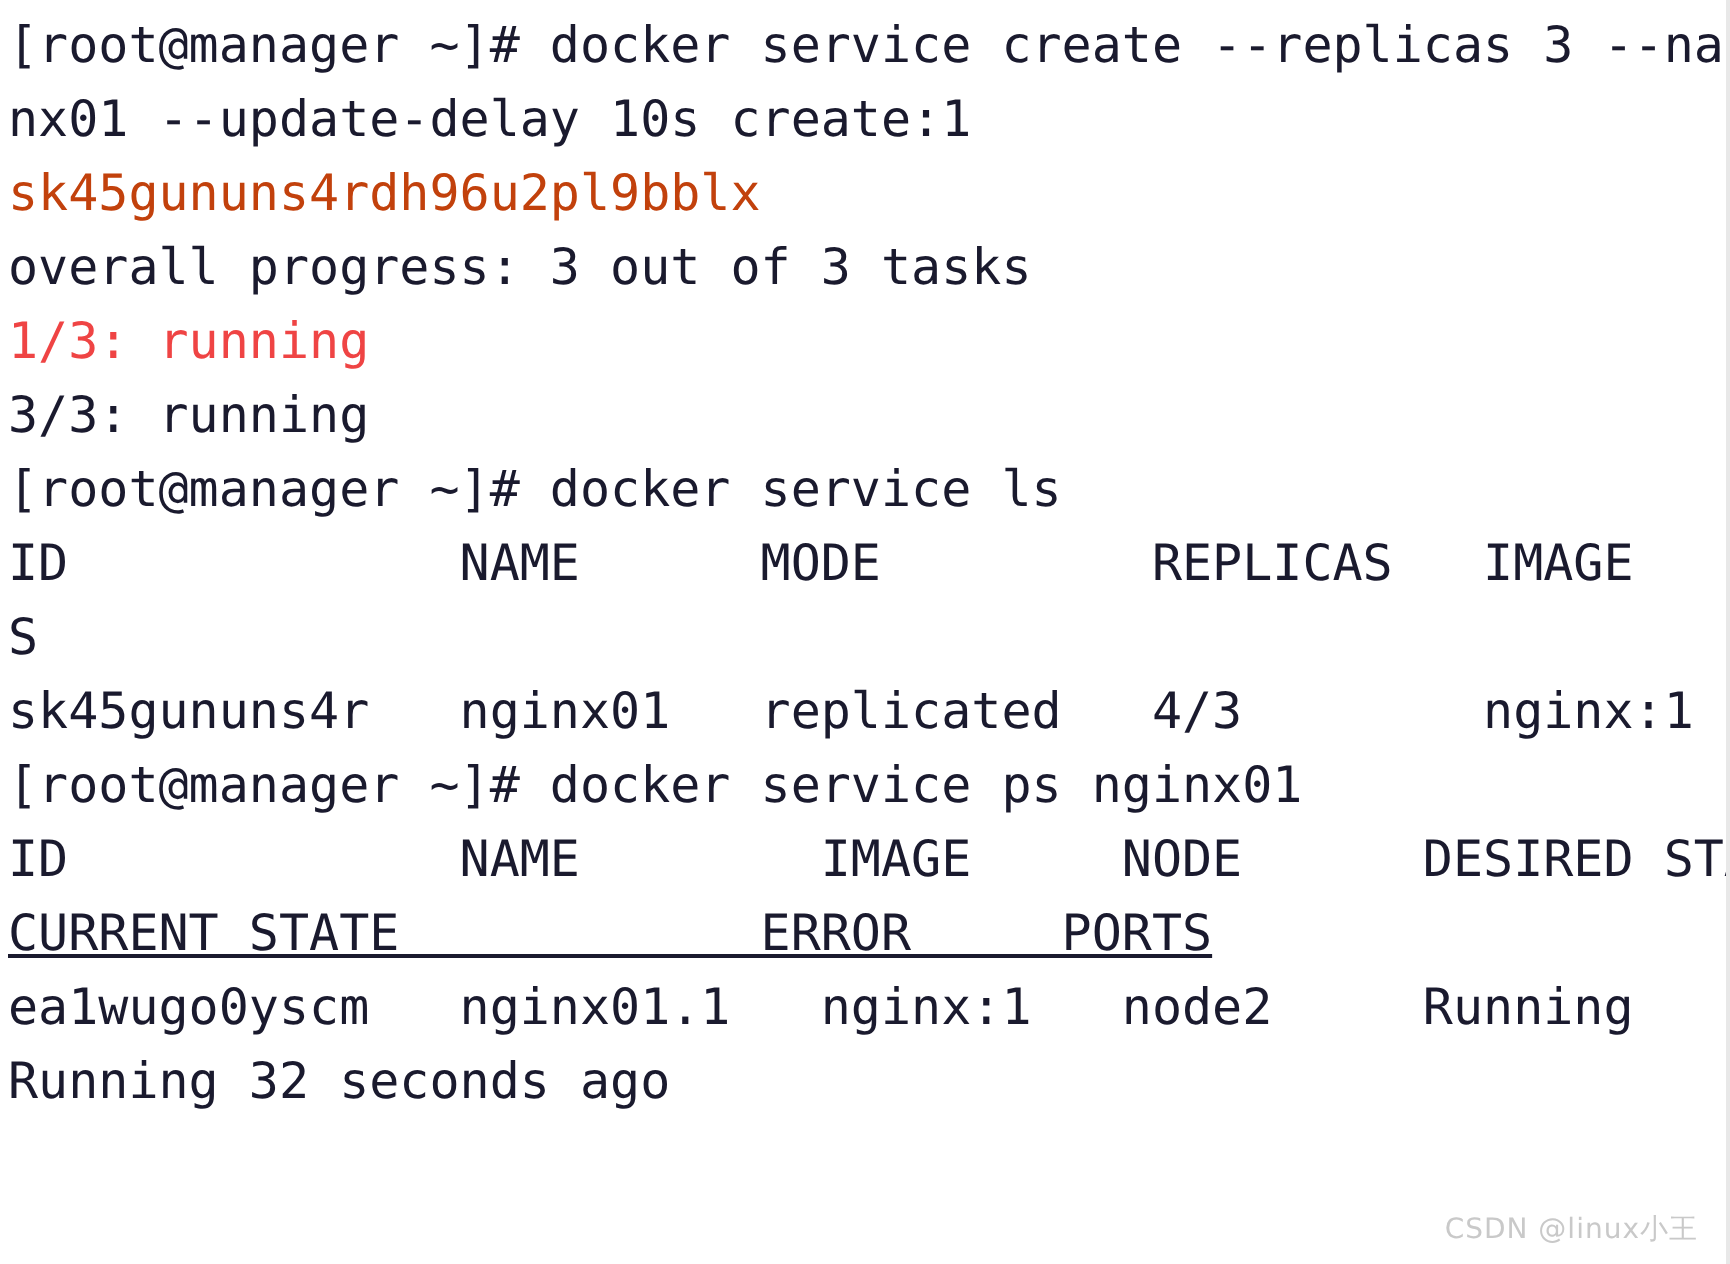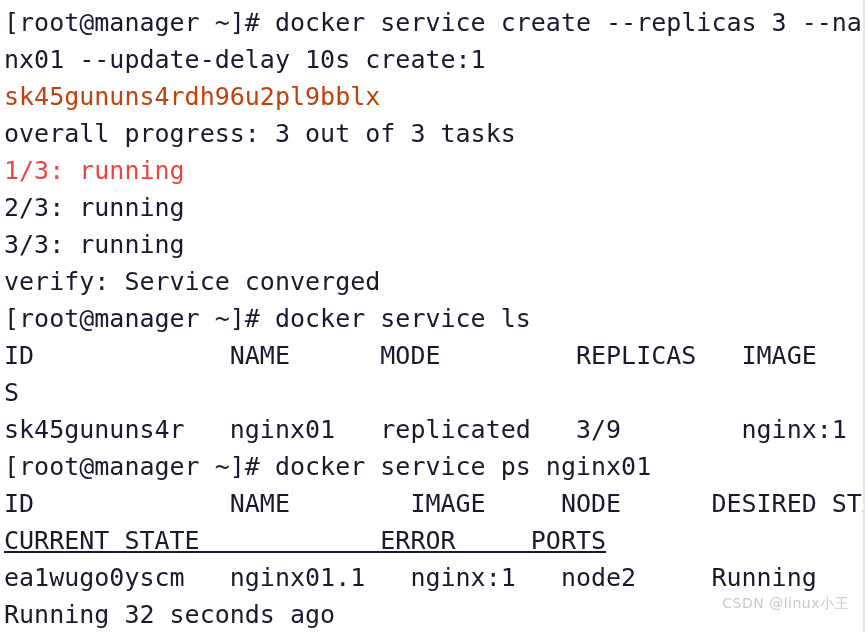--- a/index.html
+++ b/index.html
@@ -34,47 +34,45 @@
     font-size: 25px;
     letter-spacing: 0px;
     color: #1a1a2e;
     white-space: pre;
     font-family: "DejaVu Sans Mono", "Liberation Mono", monospace;
     font-weight: 400;
   }
   #watermark {
     position: absolute;
     right: 14px;
-    bottom: 19px;
+    bottom: 8px;
     font-family: "DejaVu Sans", "Liberation Sans", sans-serif;
     font-size: 14px;
     color: #c9c9c9;
     letter-spacing: 0.5px;
     user-select: none;
     white-space: pre;
   }
 </style>
 </head>
 <body>
 
 <div id="terminal-window" style="background: rgb(255, 255, 255);">
   <div id="terminal-screen">
 
     <span class="term-line" style="color: rgb(26, 26, 46); height: 37px; line-height: 37px;">[root@manager ~]# docker service create --replicas 3 --name ngi</span>
     <span class="term-line" style="color: rgb(26, 26, 46); height: 37px; line-height: 37px;">nx01 --update-delay 10s create:1</span>
     <span class="term-line" style="color: #c2410c; height: 37px; line-height: 37px;">sk45gununs4rdh96u2pl9bblx</span>
     <span class="term-line" style="color: rgb(26, 26, 46); height: 37px; line-height: 37px;">overall progress: 3 out of 3 tasks</span>
     <span class="term-line" style="color: #ef4444; height: 37px; line-height: 37px;">1/3: running</span>
-    <span class="term-line" style="color: rgb(26, 26, 46); height: 37px; line-height: 37px;">2/3: running</span>
     <span class="term-line" style="color: rgb(26, 26, 46); height: 37px; line-height: 37px;">3/3: running</span>
-    <span class="term-line" style="color: rgb(26, 26, 46); height: 37px; line-height: 37px;">verify: Service converged</span>
     <span class="term-line" style="color: rgb(26, 26, 46); height: 37px; line-height: 37px;">[root@manager ~]# docker service ls</span>
     <span class="term-line" style="color: rgb(26, 26, 46); height: 37px; line-height: 37px;">ID             NAME      MODE         REPLICAS   IMAGE     PORT</span>
     <span class="term-line" style="color: rgb(26, 26, 46); height: 37px; line-height: 37px;">S</span>
-    <span class="term-line" style="color: rgb(26, 26, 46); height: 37px; line-height: 37px;">sk45gununs4r   nginx01   replicated   3/9        nginx:1</span>
+    <span class="term-line" style="color: rgb(26, 26, 46); height: 37px; line-height: 37px;">sk45gununs4r   nginx01   replicated   4/3        nginx:1</span>
     <span class="term-line" style="color: rgb(26, 26, 46); height: 37px; line-height: 37px;">[root@manager ~]# docker service ps nginx01</span>
     <span class="term-line" style="color: rgb(26, 26, 46); height: 37px; line-height: 37px;">ID             NAME        IMAGE     NODE      DESIRED STATE</span>
     <span class="term-line" style="color: rgb(26, 26, 46); height: 37px; line-height: 37px; text-decoration: underline;">CURRENT STATE            ERROR     PORTS</span>
     <span class="term-line" style="color: rgb(26, 26, 46); height: 37px; line-height: 37px;">ea1wugo0yscm   nginx01.1   nginx:1   node2     Running</span>
     <span class="term-line" style="color: rgb(26, 26, 46); height: 37px; line-height: 37px;">Running 32 seconds ago</span>
 
   </div>
 
   <div id="watermark">CSDN @linux小王</div>
 </div>

